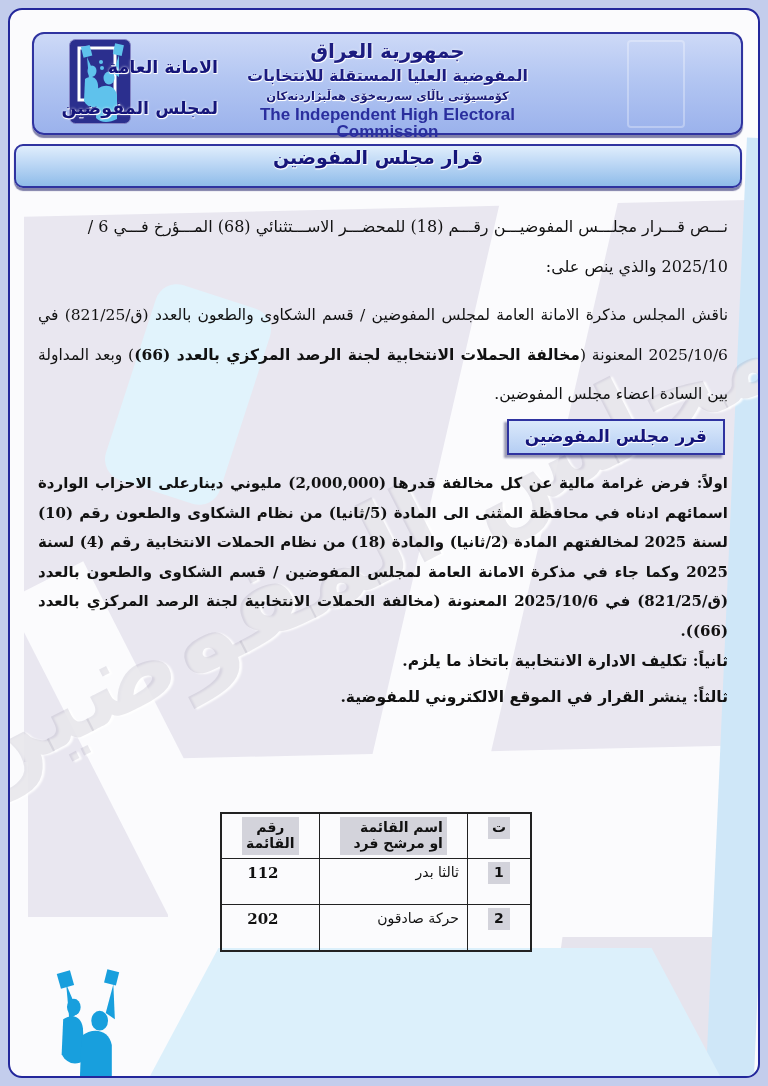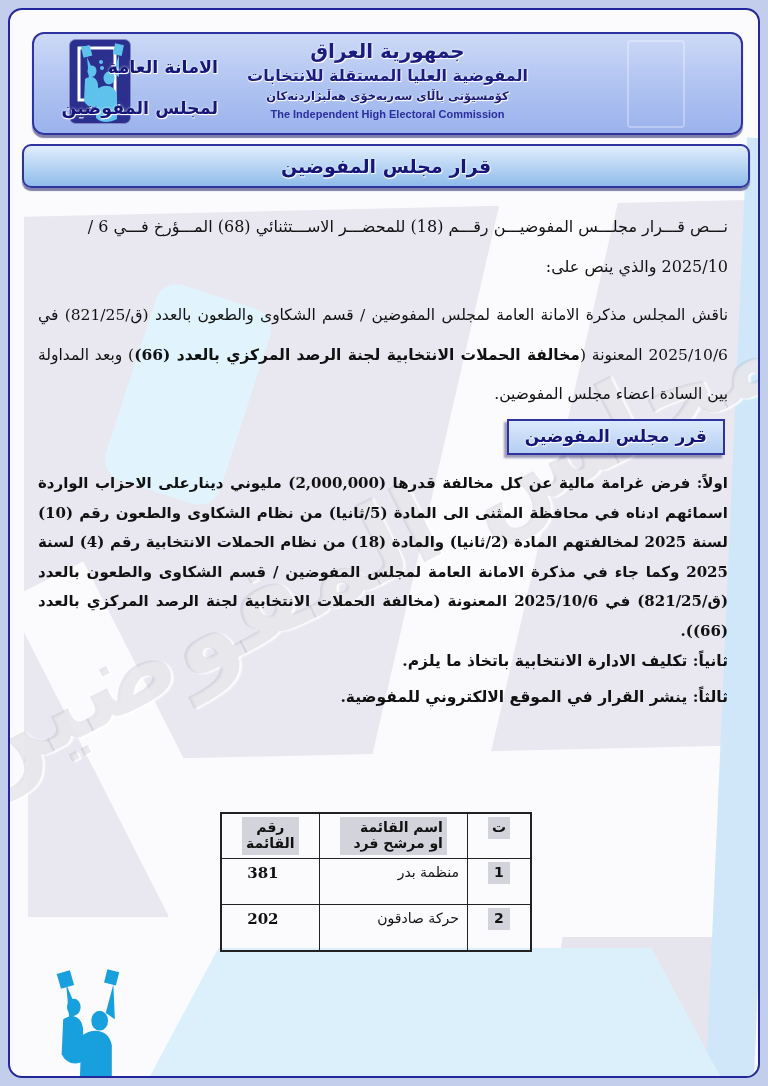--- a/index.html
+++ b/index.html
@@ -44,32 +44,32 @@
     padding-left:41px;
   }
   .hdr-ghost { position:absolute; top:6px; right:56px; width:58px; height:88px;
     border:2px solid rgba(255,255,255,.30); border-radius:4px; }
   .logo-box { position:absolute; top:5px; right:auto; left:35px; }
   .hdr-center { position:absolute; top:5px; left:50%; transform:translateX(-50%);
     width:340px; text-align:center; color:#1c1c80; font-family:"DejaVu Sans",sans-serif; }
   .hdr-c1 { font-size:20px; font-weight:bold; line-height:25px; }
   .hdr-c2 { font-size:16px; font-weight:bold; line-height:23px; }
   .hdr-c3 { font-size:11.5px; font-weight:bold; line-height:19px; color:#191975; }
-  .hdr-c4 { font-family:"Liberation Sans","DejaVu Sans",sans-serif; font-size:11px;
+  .hdr-c4 { font-family:"Liberation Sans","DejaVu Sans",sans-serif; font-size:17px;
             font-weight:bold; color:#2a2e9e; line-height:17px; }
   .hdr-right { position:absolute; top:13px; right:auto; left:24px; width:160px; text-align:right;
     font-family:"DejaVu Sans",sans-serif; font-weight:bold; font-size:17.5px;
     color:#15157a; line-height:41px; }
 
   .banner {
-    top:134px; left:12px; width:728px; height:44px;
+    top:134px; left:4px; width:728px; height:44px;
     border:2px solid #2f33a0; border-radius:9px;
     background:linear-gradient(180deg,#e0eefc 0%,#bcd7f5 45%,#8fbcea 100%);
     box-shadow:0 3px 1px rgba(28,28,100,.55);
-    display:flex; align-items:center; justify-content:center;
+    display:flex; align-items:flex-start; justify-content:center;
     font-family:"DejaVu Sans",sans-serif; font-weight:bold; font-size:19px; color:#15157a;
   }
 
   .para { left:28px; right:30px; color:#111; }
   .p-intro { top:197px; font-size:16px; line-height:40px; text-align:right; }
   .p-memo  { top:286px; font-size:15.5px; line-height:39px; text-align:justify; text-align-last:right; }
   .chip {
     top:409px; left:auto; right:33px; padding:5px 16px 7px;
     border:2px solid #2f33a0;
     background:linear-gradient(180deg,#dbe9fb 0%,#b5cef3 100%);
@@ -180,22 +180,22 @@
           <th class="col-num">
             <span class="shade">رقم القائمة</span>
           </th>
         </tr>
       </thead>
       <tbody>
           <tr>
             <td class="col-no">
               <span class="shade">1</span>
             </td>
-            <td class="col-name">منظمة بدر</td>
-            <td class="col-num"><span class="numpad">381</span></td>
+            <td class="col-name">ثالثا بدر</td>
+            <td class="col-num"><span class="numpad">112</span></td>
           </tr>
           <tr>
             <td class="col-no">
               <span class="shade">2</span>
             </td>
             <td class="col-name">حركة صادقون</td>
             <td class="col-num"><span class="numpad">202</span></td>
           </tr>
         </tbody>
     </table>

